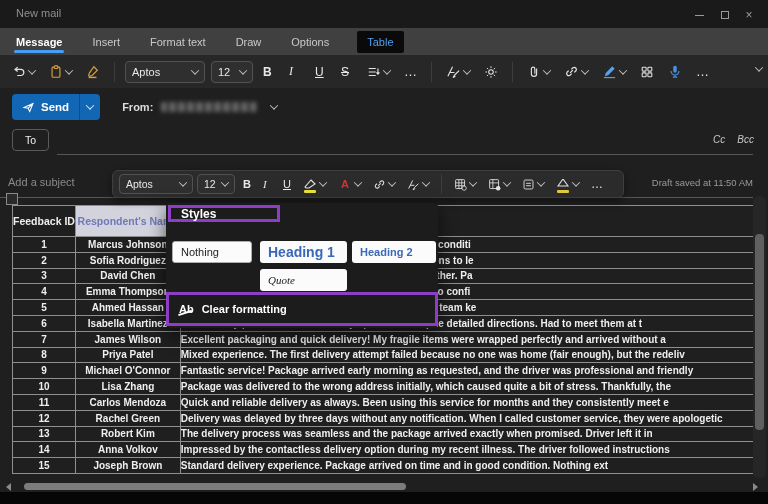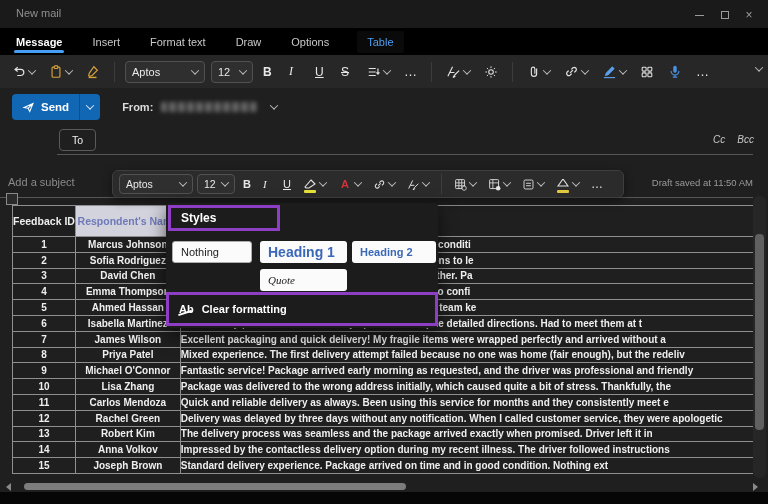--- a/index.html
+++ b/index.html
@@ -10,21 +10,21 @@
 
   
   #titlebar { left:0; top:0; width:768px; height:28px; background:#1a1a1a; }
   #title { left:16px; top:7px; font-size:11px; color:#8f8f8f; }
   .winctl { top:8px; width:26px; height:14px; display:flex; align-items:center; justify-content:center; color:#9a9a9a; cursor:default; }
   .glyph-min { width:9px; height:1px; background:#9a9a9a; display:inline-block; }
   .glyph-max { width:8px; height:8px; border:1px solid #9a9a9a; display:inline-block; }
   .glyph-close { font-size:12px; line-height:1; }
 
   
-  #tabs { left:0; top:28px; width:768px; height:27px; background:#000000; display:flex; align-items:center; padding-left:14px; gap:26px; }
+  #tabs { left:0; top:28px; width:768px; height:27px; background:#404040; display:flex; align-items:center; padding-left:14px; gap:26px; }
   .tab { font-size:11px; color:#c9c9c9; position:relative; padding:5px 2px; white-space:nowrap; }
   .tab.active { color:#fff; font-weight:bold; }
   .tab.active::after { content:""; position:absolute; left:0; right:0; bottom:0; height:3px; border-radius:2px; background:#479ef5; }
   .tab.contextual { color:#4f9ef0; background:#0a0a0a; padding:5px 10px; border-radius:2px; }
 
   
   #toolbar { left:0; top:55px; width:768px; height:33px; background:#272727; display:flex; align-items:center; padding:0 8px; gap:6px; }
   .tbtn { display:flex; align-items:center; gap:3px; padding:3px 4px; border-radius:4px; color:#e3e3e3; }
   .chev { width:6px; height:6px; border-right:1.4px solid #bdbdbd; border-bottom:1.4px solid #bdbdbd; transform:rotate(45deg) translate(-1px,-1px); display:inline-block; }
   .vdiv { width:1px; height:20px; background:#3d3d3d; margin:0 4px; }
@@ -41,21 +41,21 @@
   #send-main { display:flex; align-items:center; gap:6px; padding:0 10px; font-size:11.5px; font-weight:bold; color:#fff; }
   #send-split { width:1px; background:#0d4f8c; }
   #send-dd { display:flex; align-items:center; padding:0 7px; }
   #from-label { margin-left:22px; font-size:11px; font-weight:bold; color:#dcdcdc; }
   #from-blur { margin-left:8px; width:96px; height:10px; border-radius:2px;
     background:repeating-linear-gradient(90deg,#6a6a6a 0 5px,#3a3a3a 5px 9px); filter:blur(2px); }
   #from-dd { margin-left:14px; }
 
   
   #torow { left:0; top:126px; width:768px; height:32px; }
-  #to-btn { left:12px; top:3px; padding:4px 12px; border:1px solid #5a5a5a; border-radius:4px; font-size:10.5px; color:#f0f0f0;margin-left:47px; }
+  #to-btn { left:12px; top:3px; padding:4px 12px; border:1px solid #5a5a5a; border-radius:4px; font-size:10.5px; color:#f0f0f0; }
   #to-line { left:57px; top:28px; width:696px; height:1px; background:#565656; }
   #ccbcc { right:14px; top:8px; font-size:10px; color:#c8c8c8; display:flex; gap:12px;font-style:italic; }
 
   
   #subjectrow { left:0; top:166px; width:768px; height:34px; }
   #subject-line { left:0; top:31px; width:753px; height:1px; background:#565656; }
   #subject-ph { left:8px; top:10px; font-size:11px; color:#8a8a8a; }
   #draft-status { right:15px; top:11px; font-size:9.5px; color:#9a9a9a; }
 
   
@@ -77,21 +77,21 @@
   .c-fb { width:573px; border-right:none; direction:rtl; text-align:right; justify-content:flex-end; padding-right:2px; }
   .c-fb > span { direction:ltr; unicode-bidi:isolate; white-space:nowrap; }
   .hdr .c-id { font-size:10.5px; }
   .hdr .c-name { background:#d2d3dd; color:#6f79b9; font-size:10.5px; }
   .hdr .c-fb span { position:relative; right:-22px; font-size:10.5px; }
   #table-handle { left:6px; top:193px; width:12px; height:12px; border:1px solid #8a8a8a; background:#2a2a2a; z-index:1; }
 
   
   #styles-popup { left:166px; top:203px; width:272px; height:125px; background:#1c1c1c; border-radius:4px;
     box-shadow:0 6px 18px rgba(0,0,0,.6); z-index:10; }
-  #styles-title-box { position:absolute; left:2px; top:2px; width:112px; height:26px; border:3px solid #8e3ec5; display:flex; align-items:center; }
+  #styles-title-box { position:absolute; left:2px; top:2px; width:112px; height:17px; border:3px solid #8e3ec5; display:flex; align-items:center; }
   #styles-title { font-size:12px; font-weight:bold; color:#fff; padding-left:10px; }
   .stylebtn { position:absolute; height:22px; background:#fbfbfb; border-radius:3px; display:flex; align-items:center; padding:0 8px; }
   #st-normal { left:6px; top:38px; width:80px; border:1px solid #aeaeae; box-shadow:0 0 0 2px #fbfbfb inset; font-size:11px; color:#222; }
   #st-h1 { left:94px; top:38px; width:87px; font-size:14px; font-weight:bold; color:#3a68b8; }
   #st-h2 { left:186px; top:38px; width:84px; font-size:11px; font-weight:bold; color:#3a68b8; }
   #st-h3 { left:6px; top:66px; width:80px; font-size:10.5px; font-weight:bold; color:#3a68b8; }
   #st-quote { left:94px; top:66px; width:87px; font-size:11px; font-style:italic; color:#222; font-family:"Liberation Serif", serif; }
   #clear-box { position:absolute; left:0px; top:89px; width:272px; height:34px; border:3px solid #8e3ec5; display:flex; align-items:center; gap:8px; padding-left:10px; }
   #clear-icon { font-size:11px; font-weight:bold; color:#fff; position:relative; }
   #clear-icon::after { content:""; position:absolute; left:-1px; bottom:2px; width:14px; height:1.5px; background:#fff; transform:rotate(-18deg); }

